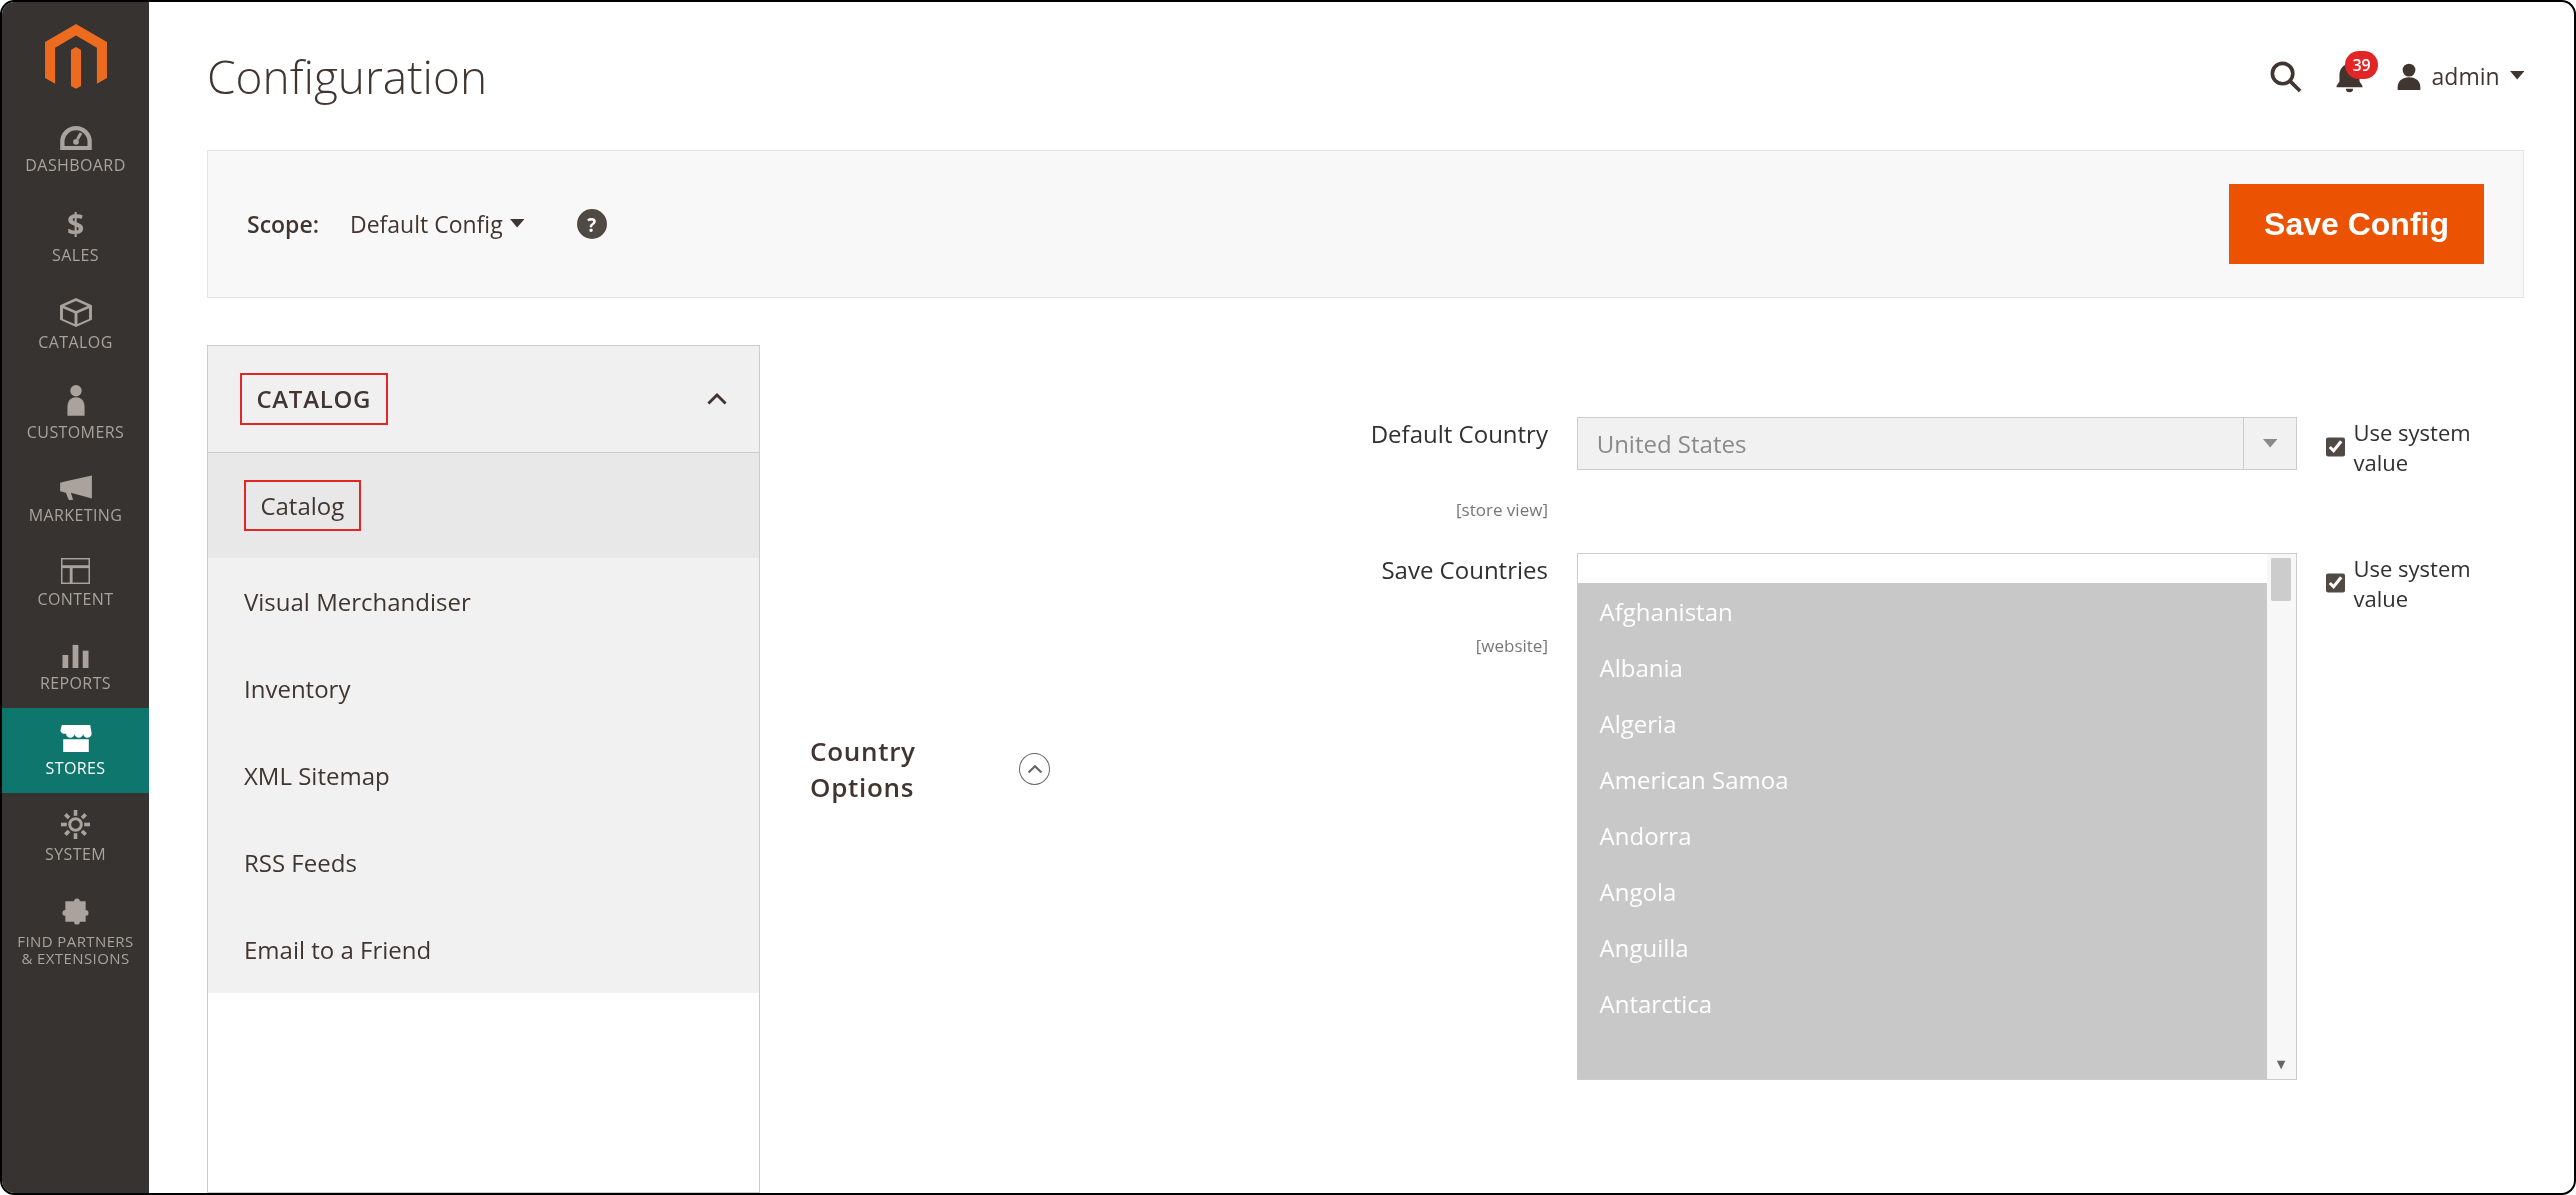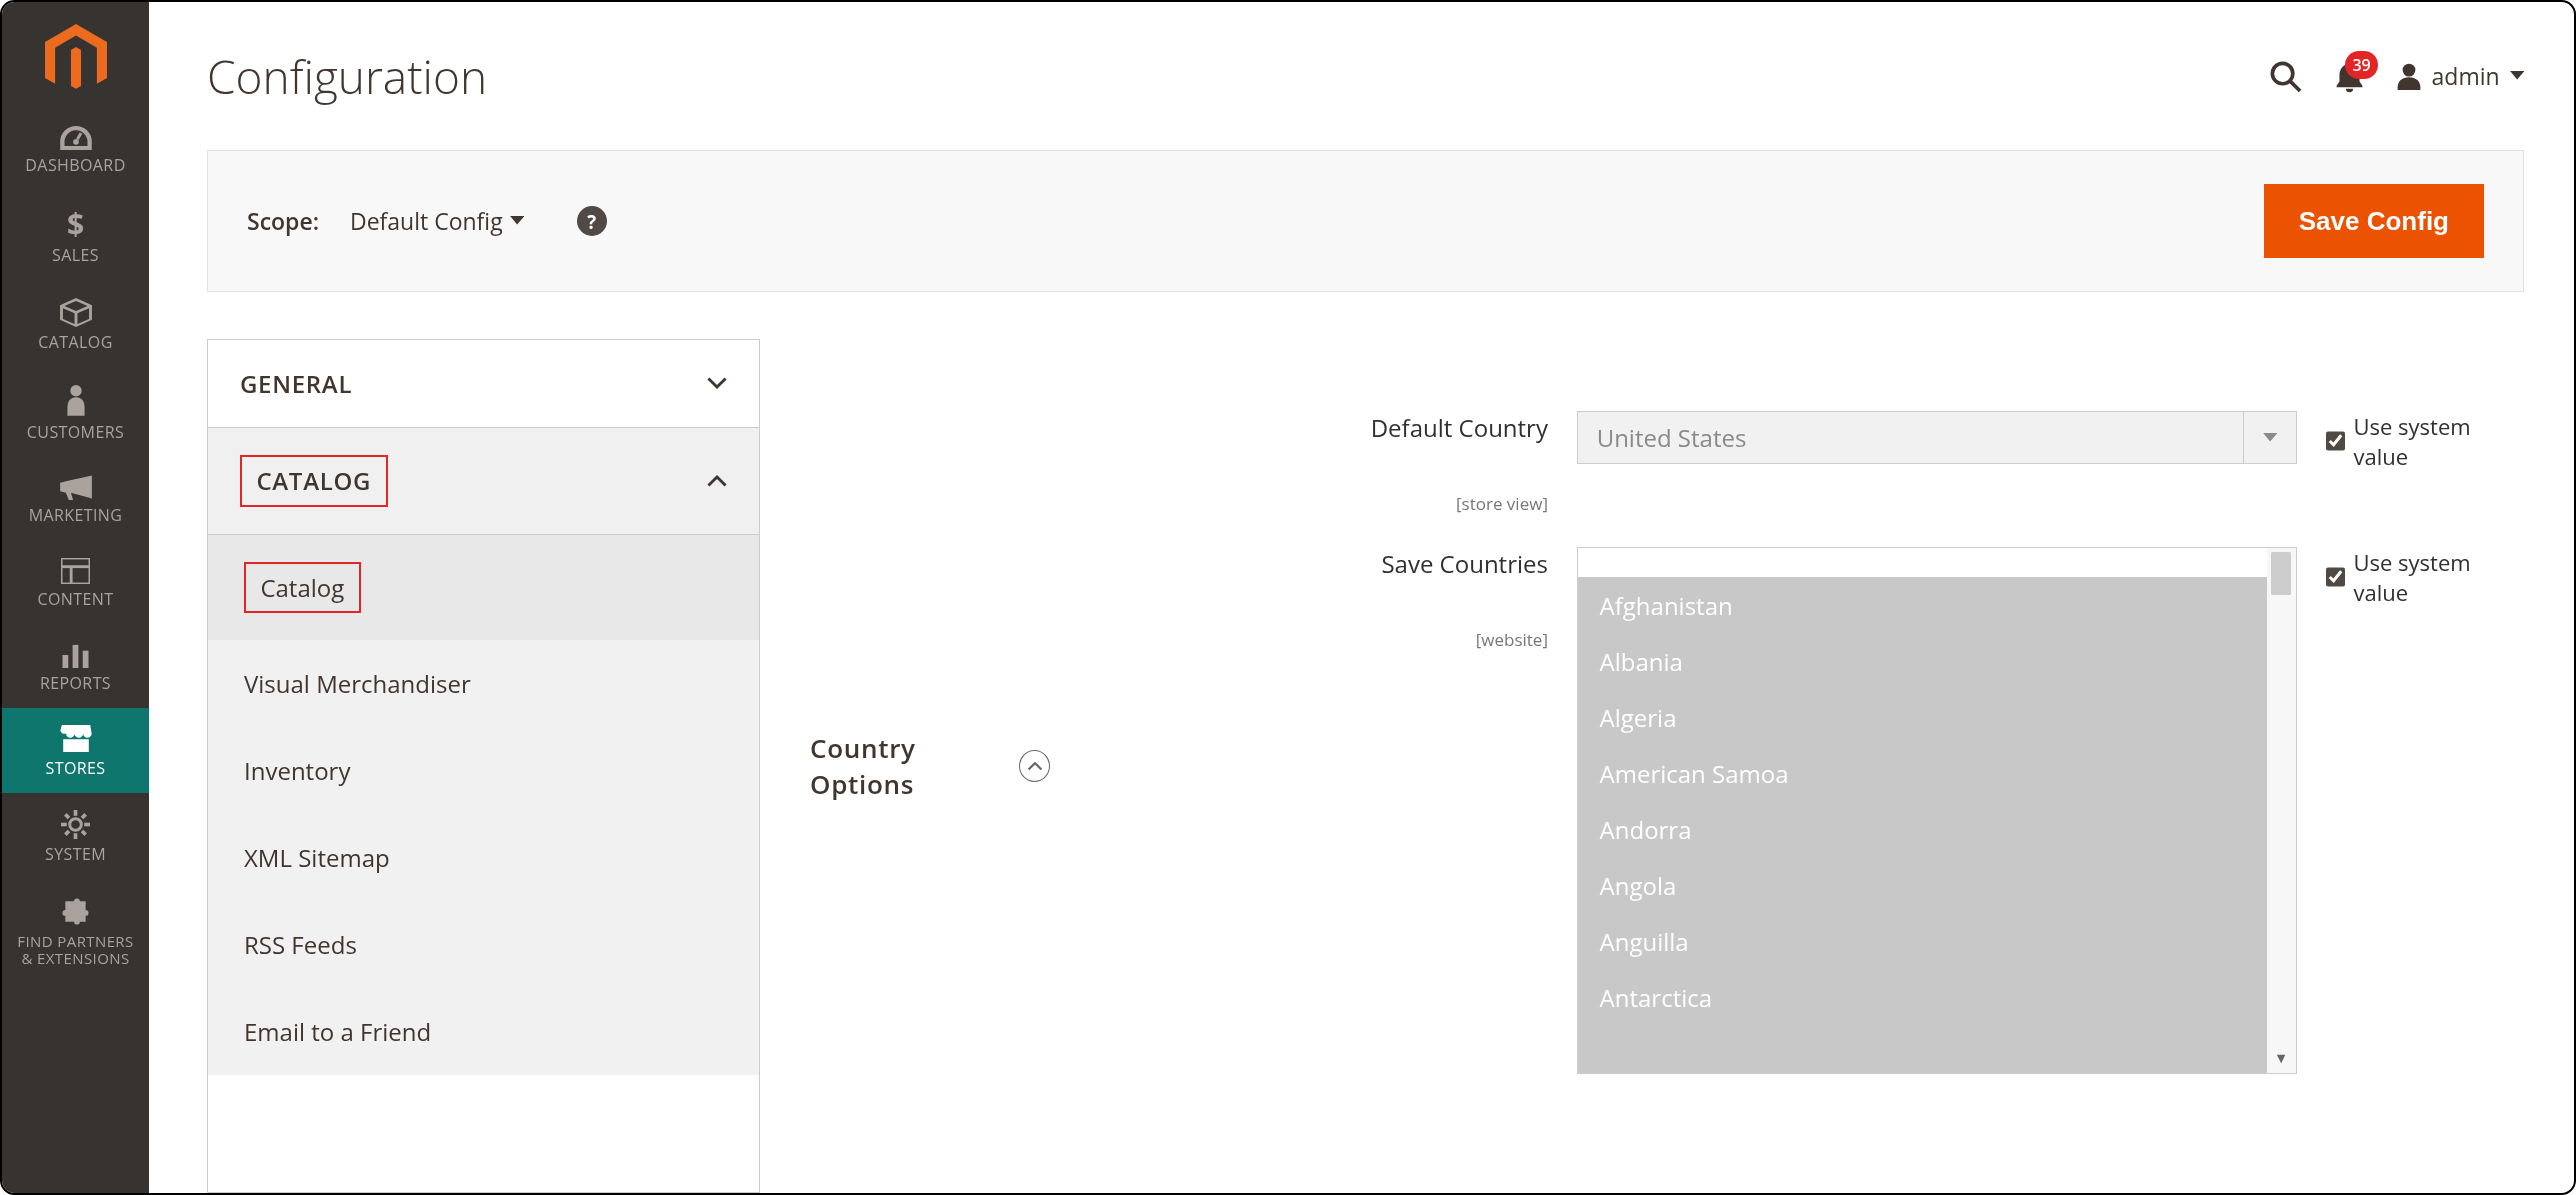--- a/index.html
+++ b/index.html
@@ -25,21 +25,21 @@
 .bell-wrap { position: relative; }
 .bell-badge { position: absolute; top: -8.6px; right: -14.4px; background: #e22626; color: #fff; border-radius: 16px; font-size: 16px; padding: 2.9px 7.2px; font-weight: 600; }
 .admin-wrap { display: flex; align-items: center; gap: 10px; color: #41362f; font-size: 23px; }
 
 
 .scopebar { margin: 43px 50px 0 58px; background: #f8f8f8; border: 0.7px solid #e3e3e3; padding: 33px 39px; display: flex; align-items: center; justify-content: space-between; }
 .scopebar-left { display: flex; align-items: center; gap: 31px; font-size: 23px; color: #41362f; }
 .scopebar-left .scope-label { font-weight: 600; }
 .scope-select { display: flex; align-items: center; gap: 7.2px; cursor: pointer; }
 .qmark { width: 30px; height: 30px; border-radius: 50%; background: #514943; color: #fff; display:flex; align-items:center; justify-content:center; font-size: 18.7px; font-weight:700; margin-left: 21.6px; }
-.save-btn { background: #eb5202; color: #fff; border: none; font-size: 26px; font-weight: 600; padding: 21.6px 35px; cursor: pointer; }
+.save-btn { background: #eb5202; color: #fff; border: none; font-size: 32px; font-weight: 600; padding: 21.6px 35px; cursor: pointer; }
 
 
 .content { display: flex; margin: 47px 50px 0 58px; flex: 1; overflow: hidden; }
 
 
 .tree { width: 553px; border: 0.7px solid #ccc; margin-right: 50px; height: 100%; }
 .tree-section { border-bottom: 0.7px solid #ccc; padding: 27px 32px; display: flex; justify-content: space-between; align-items: center; font-size: 24px; font-weight: 600; color: #41362f; letter-spacing: 0.7px; cursor: pointer; }
 .tree-section.active { background: #f0f0f0; }
 .tree-section .text { position: relative; }
 .highlight-box { border: 2.9px solid #e22626; padding: 7.2px 14.4px; display: inline-block; }
@@ -236,26 +236,20 @@
           </svg>
       </span>
       <span class="qmark">?</span>
     </div>
     <button class="save-btn">Save Config</button>
   </div>
 
   <div class="content">
 
     <div class="tree">
-      <div class="tree-section">
-        <span class="text">GENERAL</span>
-        <svg width="20" height="13" viewBox="0 0 28 18">
-            <path fill="none" stroke="#41362f" stroke-width="4" d="M2 2l12 12L26 2"></path>
-          </svg>
-      </div>
       <div class="tree-section active">
         <span class="highlight-box">CATALOG</span>
         <svg width="20" height="13" viewBox="0 0 28 18">
             <path fill="none" stroke="#41362f" stroke-width="4" d="M2 16l12-12 12 12"></path>
           </svg>
       </div>
       <div class="tree-items">
         <div class="tree-item sel"><span class="inner">Catalog</span></div>
         <div class="tree-item"><span class="inner">Visual Merchandiser</span></div>
         <div class="tree-item"><span class="inner">Inventory</span></div>

